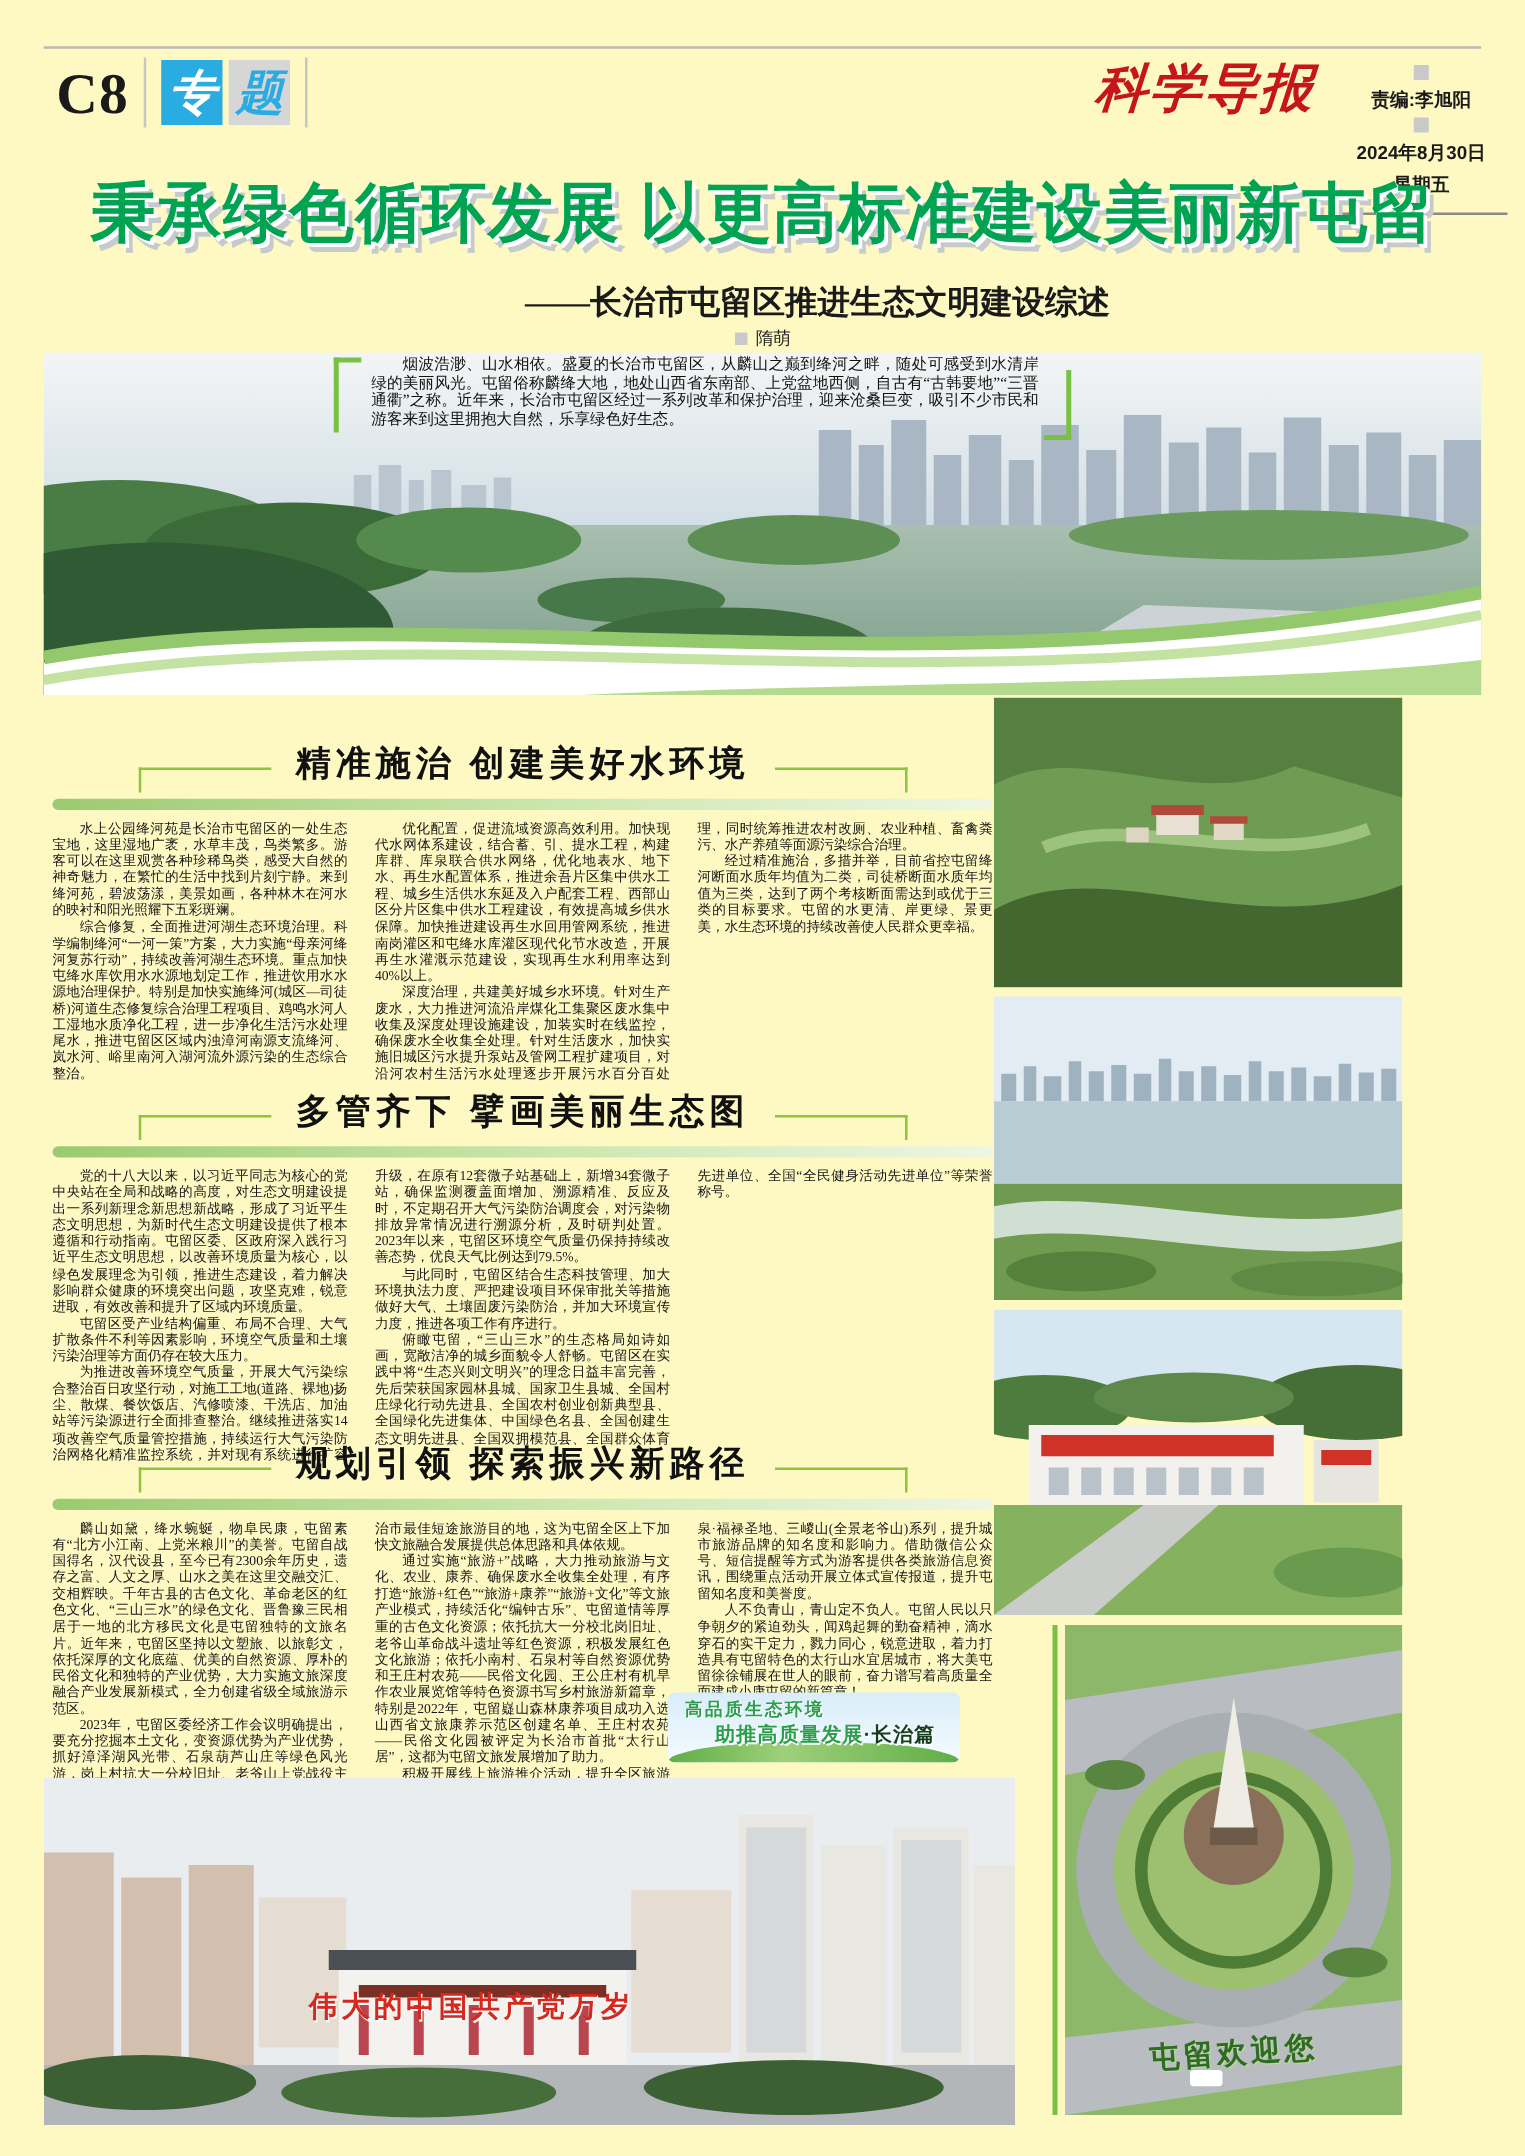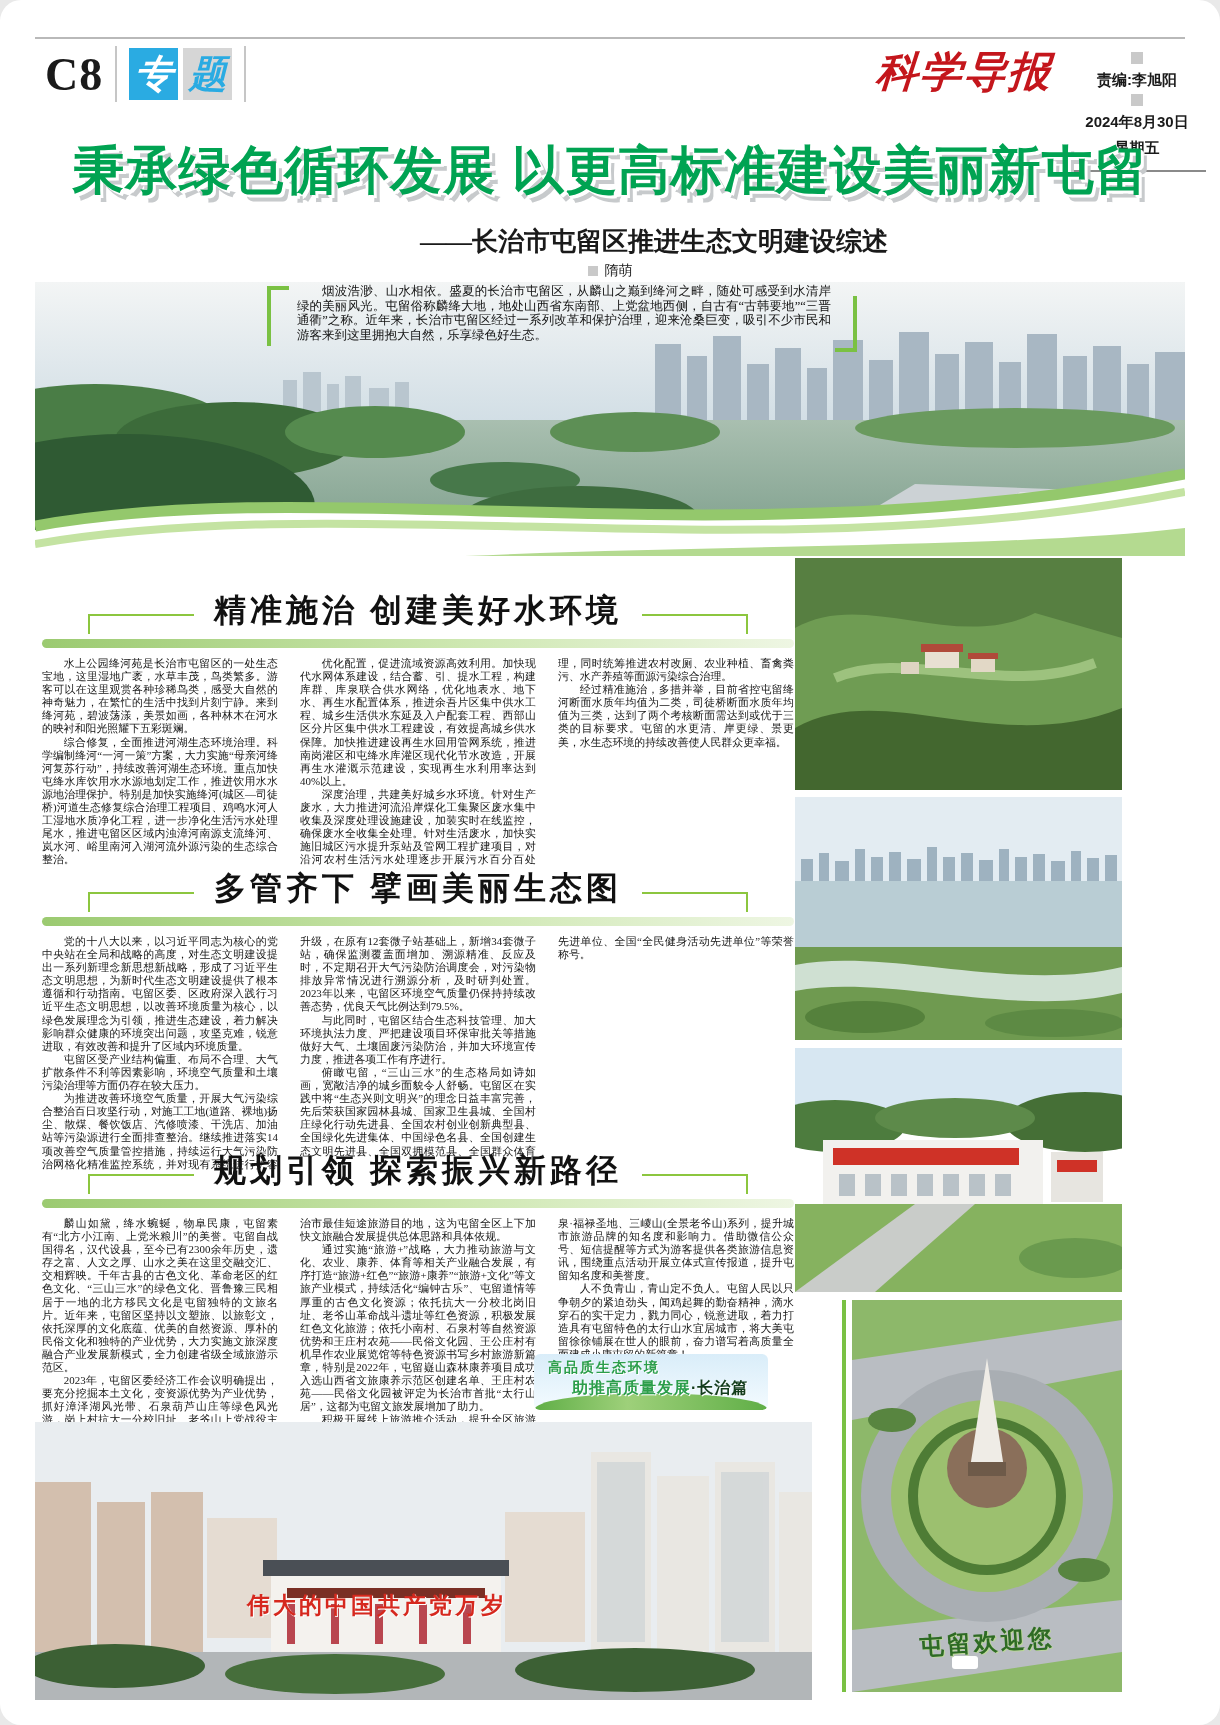--- a/index.html
+++ b/index.html
@@ -1,17 +1,17 @@
 <!DOCTYPE html>
 <html><head>
 <meta charset="utf-8">
 <style>
   html,body{margin:0;padding:0;background:#e9e9e9;}
-  .page{position:relative;width:1220px;height:1725px;background:#ffffff;margin:0 auto;overflow:hidden;
-        font-family:"Liberation Serif","DejaVu Serif",serif;color:#1a1a1a;border-radius:21px;}
+  .page{position:relative;width:1220px;height:1725px;background:#fef9c3;margin:0 auto;overflow:hidden;
+        font-family:"Liberation Serif","DejaVu Serif",serif;color:#1a1a1a;}
   
   .topline{position:absolute;left:35px;width:1150px;top:37px;height:2px;background:#b9b9b9;}
   .hdr-left{position:absolute;left:45px;top:46px;display:flex;align-items:center;gap:12px;height:56px;}
   .pageno{font-size:46px;font-weight:900;letter-spacing:1px;font-family:"Liberation Serif",serif;}
   .vbar{width:2px;height:56px;background:#c6c6c6;}
   .tagbox{width:49px;height:52px;display:grid;place-items:center;font-size:38px;font-weight:900;
           font-style:italic;font-family:"Liberation Serif",serif;}
   .tag1{background:#2aabe2;color:#fff;margin-right:5px;}
   .tag2{background:#d6d6d6;color:#2aabe2;}
   .hdr-right{position:absolute;left:876px;top:44px;display:flex;align-items:flex-start;gap:16px;}
@@ -35,21 +35,21 @@
   .intro{position:absolute;left:262px;top:2px;width:534px;font-size:12.5px;line-height:14.6px;
          text-align:justify;color:#111;}
   .intro p{margin:0;text-indent:2em;}
   .intro-brl{position:absolute;left:232px;top:4px;width:18px;height:56px;
              border-left:4px solid #7ac143;border-top:4px solid #7ac143;}
   .intro-brr{position:absolute;left:800px;top:14px;width:18px;height:52px;
              border-right:4px solid #7ac143;border-bottom:4px solid #7ac143;}
   
   .section{position:absolute;left:42px;width:752px;}
   .sec-title{display:flex;align-items:center;justify-content:center;gap:20px;height:46px;}
-  .sec-title h2{margin:0;font-size:32px;font-weight:900;letter-spacing:4px;color:#111;
+  .sec-title h2{margin:0;font-size:28px;font-weight:900;letter-spacing:4px;color:#111;
                 font-family:"Liberation Serif",serif;}
   .br{width:104px;height:18px;}
   .br-l{border-top:2px solid #8cc63f;border-left:2px solid #8cc63f;align-self:flex-end;margin-bottom:0px;}
   .br-r{border-top:2px solid #8cc63f;border-right:2px solid #8cc63f;align-self:flex-end;}
   .sec-band{height:9px;margin:5px 0 9px;border-radius:5px;
             background:linear-gradient(90deg,#9bca70,#cde7b0 55%,#eef6e3);}
   .cols{column-count:3;column-gap:22px;column-fill:auto;-moz-column-fill:auto;overflow:hidden;
         text-align:justify;font-size:10.9px;line-height:13.1px;color:#151515;}
   .cols p{margin:0;text-indent:2em;}
   #s1 .cols{height:212px;}
@@ -218,21 +218,21 @@
   <div class="section" id="s3">
     <div class="sec-title">
       <span class="br br-l"></span>
       <h2>规划引领 探索振兴新路径</h2>
       <span class="br br-r"></span>
     </div>
     <div class="sec-band"></div>
     <div class="cols">
         <p>麟山如黛，绛水蜿蜒，物阜民康，屯留素有“北方小江南、上党米粮川”的美誉。屯留自战国得名，汉代设县，至今已有2300余年历史，遗存之富、人文之厚、山水之美在这里交融交汇、交相辉映。千年古县的古色文化、革命老区的红色文化、“三山三水”的绿色文化、晋鲁豫三民相居于一地的北方移民文化是屯留独特的文旅名片。近年来，屯留区坚持以文塑旅、以旅彰文，依托深厚的文化底蕴、优美的自然资源、厚朴的民俗文化和独特的产业优势，大力实施文旅深度融合产业发展新模式，全力创建省级全域旅游示范区。</p>
         <p>2023年，屯留区委经济工作会议明确提出，要充分挖掘本土文化，变资源优势为产业优势，抓好漳泽湖风光带、石泉葫芦山庄等绿色风光游，岗上村抗大一分校旧址、老爷山上党战役主战场、王村魏拯民故居等红色文化资源，打造长治市最佳短途旅游目的地，这为屯留全区上下加快文旅融合发展提供总体思路和具体依规。</p>
-        <p>通过实施“旅游+”战略，大力推动旅游与文化、农业、康养、体育等相关产业融合发展，有序打造“旅游+红色”“旅游+康养”“旅游+文化”等文旅产业模式，持续活化“编钟古乐”、屯留道情等厚重的古色文化资源；依托抗大一分校北岗旧址、老爷山革命战斗遗址等红色资源，积极发展红色文化旅游；依托小南村、石泉村等自然资源优势和王庄村农苑——民俗文化园、王公庄村有机旱作农业展览馆等特色资源书写乡村旅游新篇章，特别是2022年，屯留嶷山森林康养项目成功入选山西省文旅康养示范区创建名单、王庄村农苑——民俗文化园被评定为长治市首批“太行山居”，这都为屯留文旅发展增加了助力。</p>
+        <p>通过实施“旅游+”战略，大力推动旅游与文化、农业、康养、确保废水全收集全处理，有序打造“旅游+红色”“旅游+康养”“旅游+文化”等文旅产业模式，持续活化“编钟古乐”、屯留道情等厚重的古色文化资源；依托抗大一分校北岗旧址、老爷山革命战斗遗址等红色资源，积极发展红色文化旅游；依托小南村、石泉村等自然资源优势和王庄村农苑——民俗文化园、王公庄村有机旱作农业展览馆等特色资源书写乡村旅游新篇章，特别是2022年，屯留嶷山森林康养项目成功入选山西省文旅康养示范区创建名单、王庄村农苑——民俗文化园被评定为长治市首批“太行山居”，这都为屯留文旅发展增加了助力。</p>
         <p>积极开展线上旅游推介活动，提升全区旅游知名度，利用VR等新技术手段进行持续宣传，制作了VR全景系列之神话之乡·羿乡屯留、山水石泉·福禄圣地、三嵕山(全景老爷山)系列，提升城市旅游品牌的知名度和影响力。借助微信公众号、短信提醒等方式为游客提供各类旅游信息资讯，围绕重点活动开展立体式宣传报道，提升屯留知名度和美誉度。</p>
         <p>人不负青山，青山定不负人。屯留人民以只争朝夕的紧迫劲头，闻鸡起舞的勤奋精神，滴水穿石的实干定力，戮力同心，锐意进取，着力打造具有屯留特色的太行山水宜居城市，将大美屯留徐徐铺展在世人的眼前，奋力谱写着高质量全面建成小康屯留的新篇章！</p>
       </div>
     <div class="banner">
       <span class="ground"></span>
       <span class="l1">高品质生态环境</span>
       <span class="l2"><span>助推高质量发展</span><span class="suf">·长治篇</span></span>
     </div>
   </div>
 

